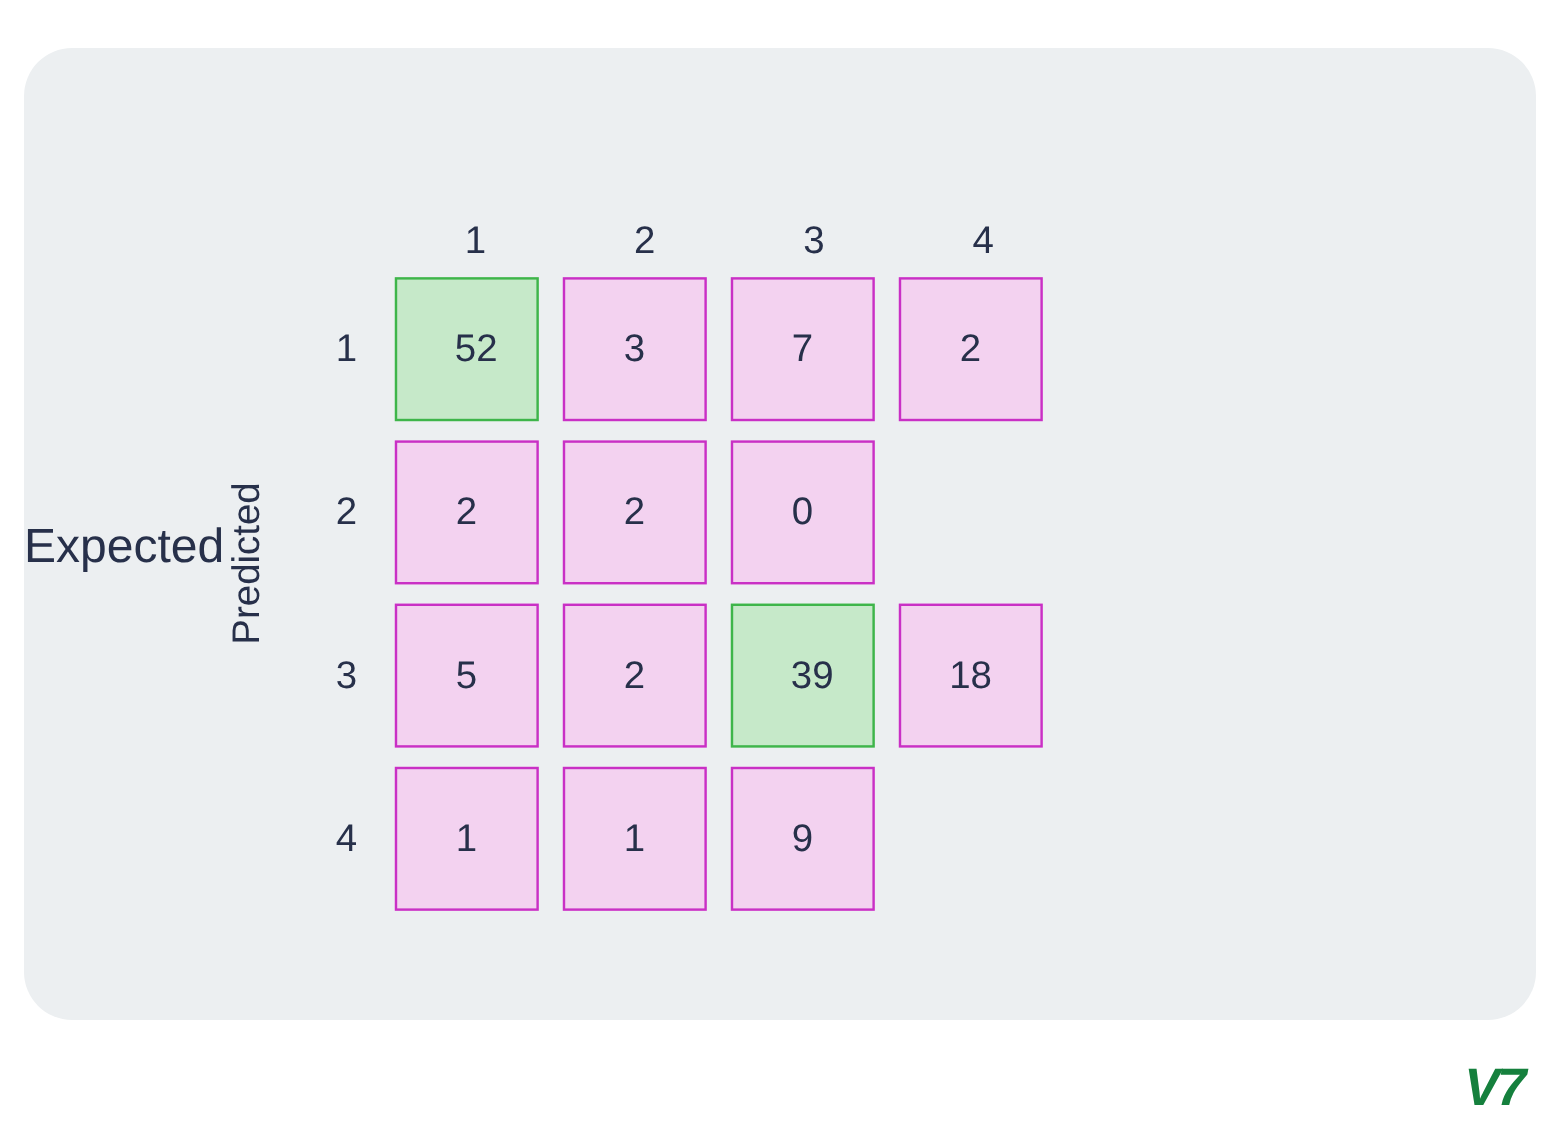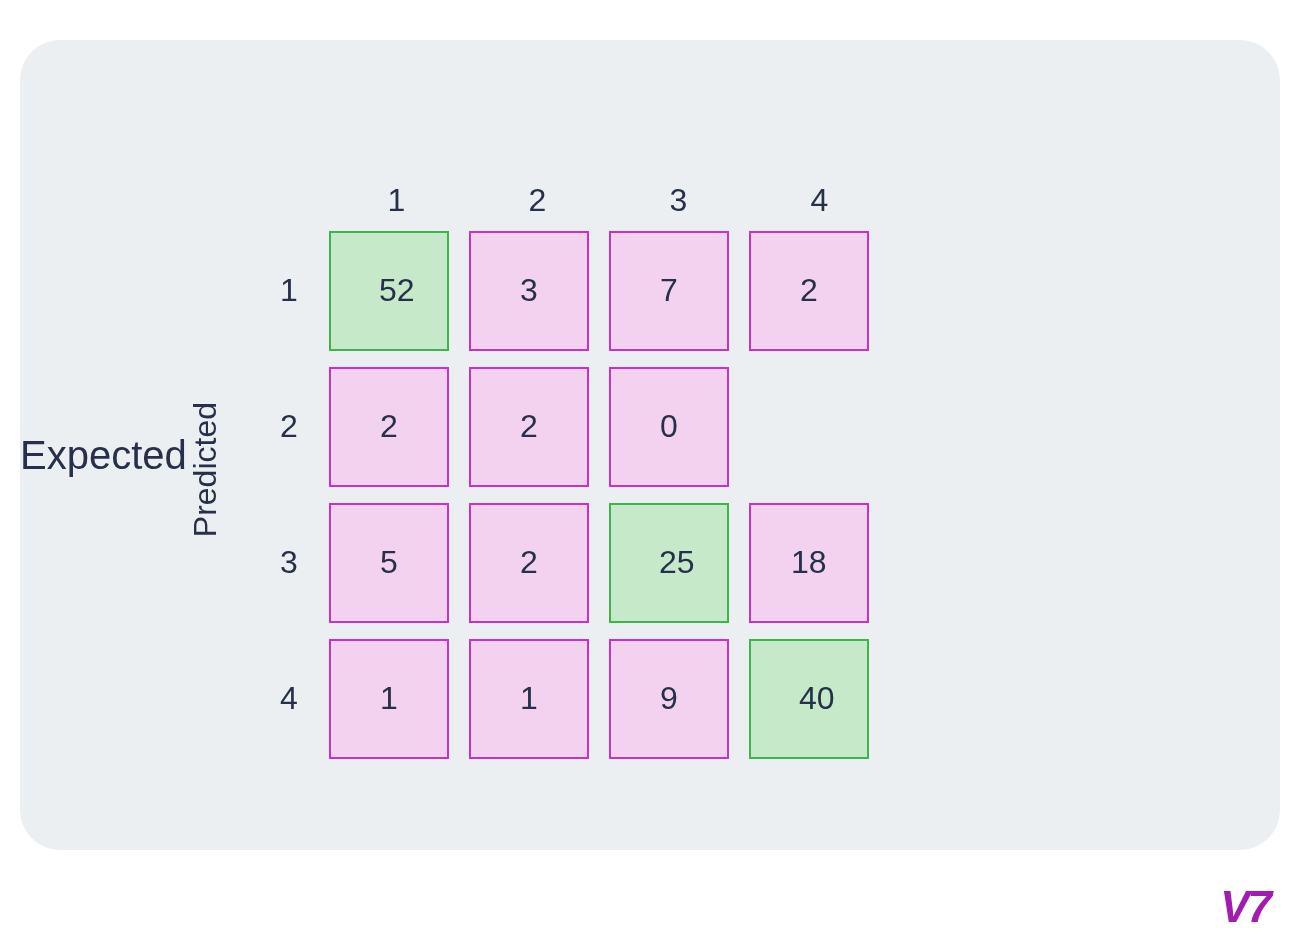--- a/index.html
+++ b/index.html
@@ -105,21 +105,21 @@
       background: #c6e9c9;
       border-color: #3eb54a;
       padding-left: 16px;
     }
     .logo {
       position: absolute;
       right: 30px;
       bottom: 20px;
       font-size: 44px;
       font-weight: 900;
-      color: #a21caf;
+      color: #15803d;
       font-style: italic;
       letter-spacing: -2px;
     }
   </style>
 </head>
 <body>
 
 <div class="card">
   <div class="title">Expected</div>
   <div class="matrix-area">
@@ -145,30 +145,29 @@
           <div class="row-header">2</div>
           <div class="cell cell-pink">2</div>
           <div class="cell cell-pink">2</div>
           <div class="cell cell-pink">0</div>
         </div>
 
         <div class="matrix-row">
           <div class="row-header">3</div>
           <div class="cell cell-pink">5</div>
           <div class="cell cell-pink">2</div>
-          <div class="cell cell-green">25</div>
+          <div class="cell cell-green">39</div>
           <div class="cell cell-pink">18</div>
         </div>
 
         <div class="matrix-row">
           <div class="row-header">4</div>
           <div class="cell cell-pink">1</div>
           <div class="cell cell-pink">1</div>
           <div class="cell cell-pink">9</div>
-          <div class="cell cell-green">40</div>
         </div>
 
       </div>
     </div>
   </div>
 </div>
 
 <div class="logo">V7</div>
 
 </body></html>

